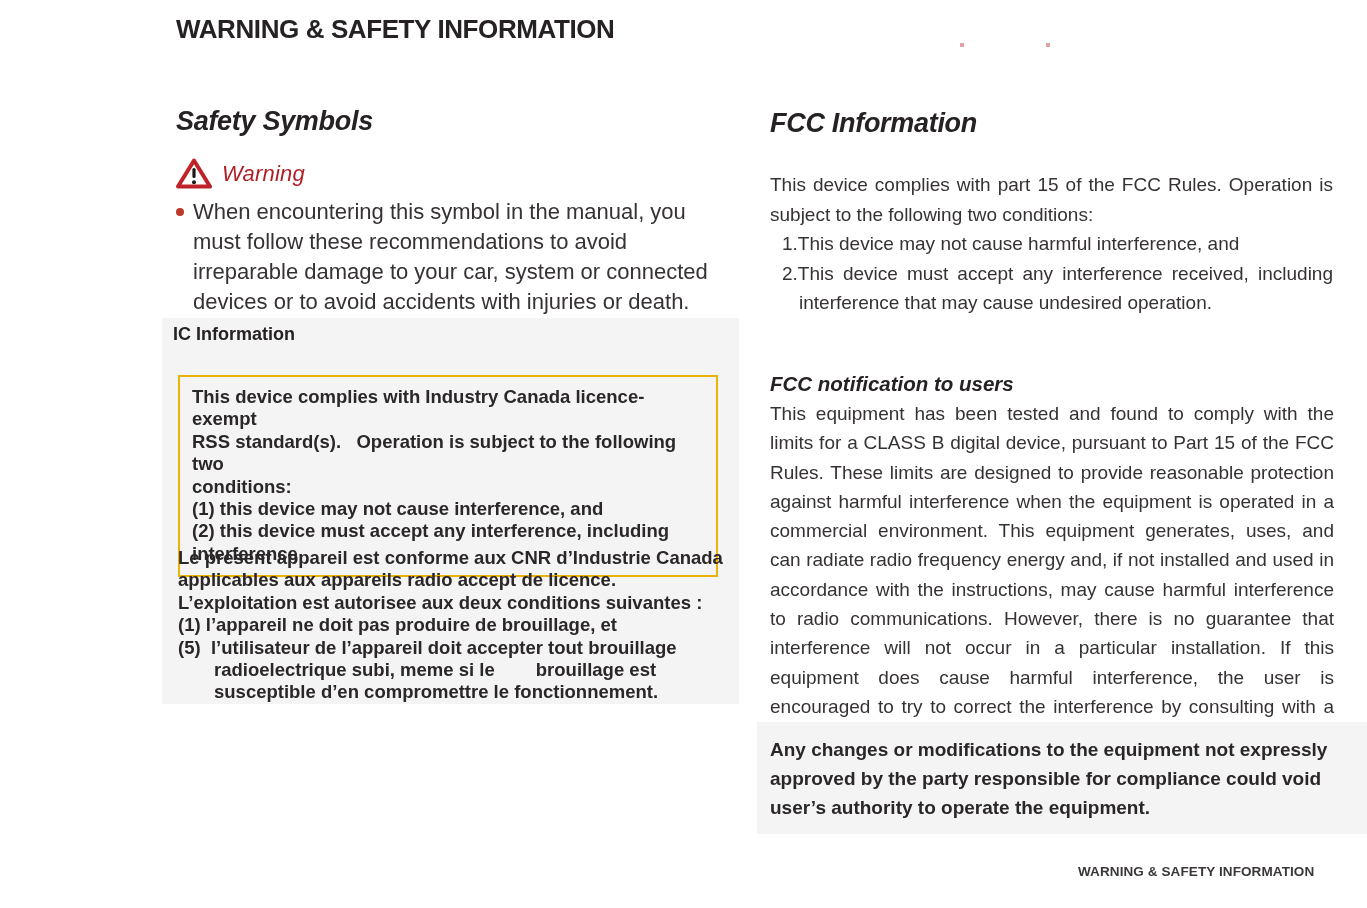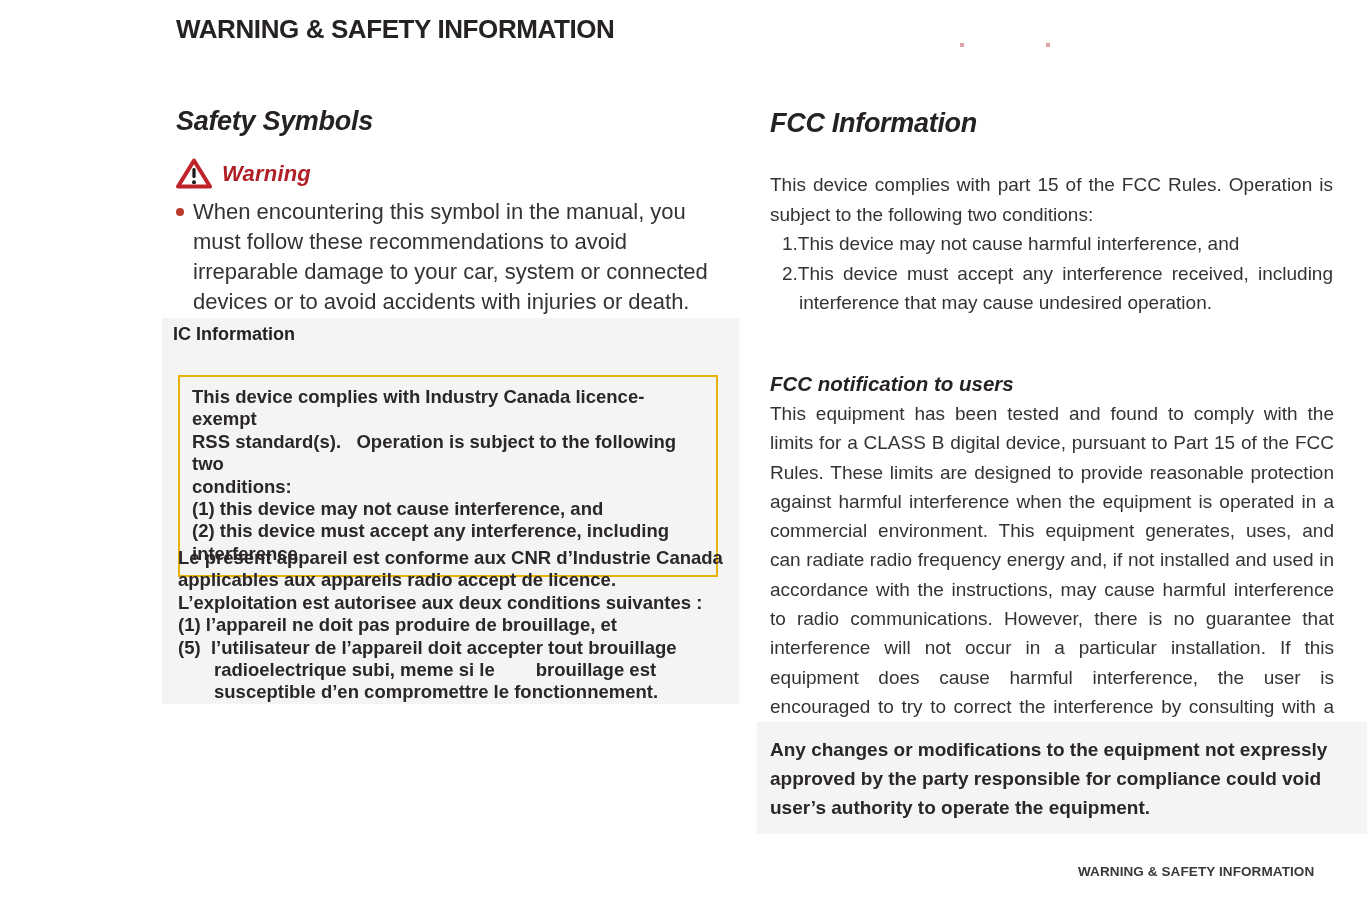--- a/index.html
+++ b/index.html
@@ -27,21 +27,21 @@
 
   
   .section-heading {
     font-size: 27px; font-style: italic; font-weight: 700;
     color: #262223; letter-spacing: -0.3px;
   }
 
   
   .warning-row { left: 176px; top: 158px; display: flex; align-items: center; gap: 10px; }
   .warning-label {
-    font-size: 22px; font-style: italic; font-weight: 700;
+    font-size: 22px; font-style: italic; font-weight: 400;
     color: #b01f25; letter-spacing: 0.2px;
   }
 
   
   .bullet-para {
     left: 176px; top: 197px; width: 556px;
     font-size: 22px; line-height: 30px; color: #363233;
     padding-left: 17px;
   }
   .bullet-dot {

